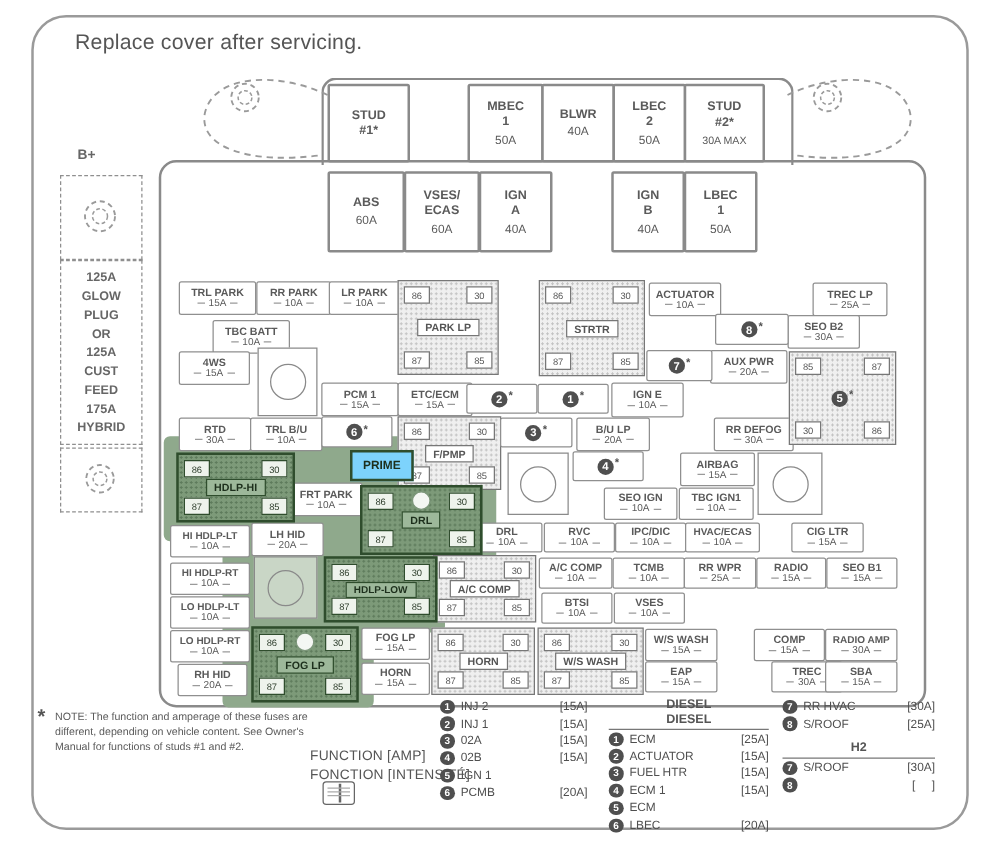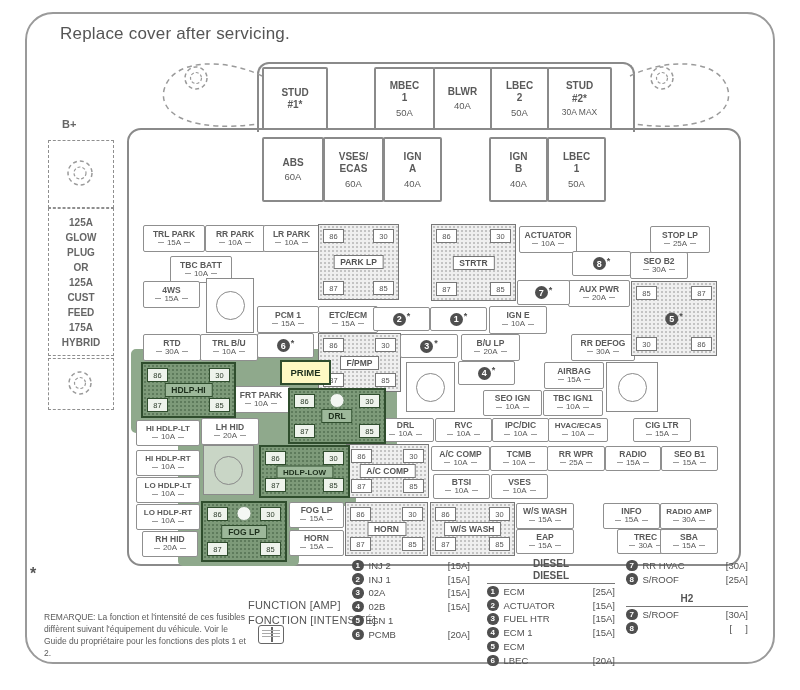--- a/index.html
+++ b/index.html
@@ -40,21 +40,21 @@
   .socket.on-green{background:#c9d6c6;}
   .sock-circle{width:27px;height:27px;border:1.5px solid #8a8a8a;border-radius:50%;background:transparent;}
   
   .cbox{position:absolute;border:1.5px solid #8f8f8f;border-radius:2px;background:#fff;z-index:3;
     display:flex;align-items:center;justify-content:center;gap:1px;}
   .cnum{display:inline-flex;align-items:center;justify-content:center;width:13px;height:13px;
     border-radius:50%;background:#4f4f4f;color:#fff;font-size:9px;font-weight:bold;}
   .cstar{font-size:9px;color:#4f4f4f;position:relative;top:-3px;font-weight:bold;}
   .rcenter{position:absolute;left:50%;top:50%;transform:translate(-50%,-50%);display:flex;gap:1px;align-items:center;}
   
-  .prime{position:absolute;border:2px solid #2f4d2d;background:#fef9c3;color:#1d2f1c;
+  .prime{position:absolute;border:2px solid #2f4d2d;background:#7dd3fc;color:#1d2f1c;
     font-size:9.5px;font-weight:bold;display:flex;align-items:center;justify-content:center;z-index:3;}
   
   .dashbox{position:absolute;border:1.5px dashed #8f8f8f;background:#fff;z-index:2;}
   .glowtext{display:flex;flex-direction:column;align-items:center;justify-content:center;height:100%;
     font-size:10px;font-weight:bold;color:#666;line-height:15px;}
   .bplus{position:absolute;font-size:11px;font-weight:bold;color:#666;}
   
   .notestar{position:absolute;font-size:16px;font-weight:bold;color:#555;}
   .note{position:absolute;font-size:8.5px;line-height:1.4;color:#5a5a5a;}
   .caption{position:absolute;font-size:11px;line-height:15px;color:#555;letter-spacing:.2px;}
@@ -177,21 +177,21 @@
     </div>
   <div class="fuse" style="left:263px;top:225px;width:55px;height:25px">
       <span class="fl">LR PARK</span>
       <span class="fa">10A</span>
     </div>
   <div class="fuse" style="left:519px;top:226px;width:56px;height:25px">
       <span class="fl">ACTUATOR</span>
       <span class="fa">10A</span>
     </div>
   <div class="fuse" style="left:650px;top:226px;width:58px;height:25px">
-      <span class="fl">STOP LP</span>
+      <span class="fl">TREC LP</span>
       <span class="fa">25A</span>
     </div>
   <div class="fuse" style="left:170px;top:256px;width:60px;height:25px">
       <span class="fl">TBC BATT</span>
       <span class="fa">10A</span>
     </div>
   <div class="fuse" style="left:630px;top:252px;width:56px;height:25px">
       <span class="fl">SEO B2</span>
       <span class="fa">30A</span>
     </div>
@@ -325,21 +325,21 @@
     </div>
   <div class="fuse" style="left:516px;top:503px;width:56px;height:24px">
       <span class="fl">W/S WASH</span>
       <span class="fa">15A</span>
     </div>
   <div class="fuse" style="left:516px;top:529px;width:56px;height:23px">
       <span class="fl">EAP</span>
       <span class="fa">15A</span>
     </div>
   <div class="fuse" style="left:603px;top:503px;width:55px;height:24px">
-      <span class="fl">INFO</span>
+      <span class="fl">COMP</span>
       <span class="fa">15A</span>
     </div>
   <div class="fuse" style="left:660px;top:503px;width:56px;height:24px">
       <span class="fl" style="font-size:8px">RADIO AMP</span>
       <span class="fa">30A</span>
     </div>
   <div class="fuse" style="left:617px;top:529px;width:55px;height:23px">
       <span class="fl">TREC</span>
       <span class="fa">30A</span>
     </div>
@@ -474,21 +474,21 @@
       <span class="cstar">*</span>
     </div>
   <div class="cbox" style="left:458px;top:361px;width:55px;height:22px">
       <span class="cnum">4</span>
       <span class="cstar">*</span>
     </div>
 
   <div class="prime" style="left:280px;top:360px;width:47px;height:21px">PRIME</div>
 
   <div class="notestar" style="left:30px;top:565px">*</div>
-  <div class="note" style="left:44px;top:612px;width:205px">REMARQUE:  La fonction et l'intensité de ces fusibles diffèrent suivant l'équipement du véhicule. Voir le Guide du propriétaire pour les fonctions des plots 1 et 2.</div>
+  <div class="note" style="left:44px;top:568px;width:218px">NOTE:  The function and amperage of these fuses are different, depending on vehicle content. See Owner's Manual for functions of studs #1 and #2.</div>
   <div class="book" style="left:258px;top:625px"></div>
   <div class="caption" style="left:248px;top:598px">
     <div>FUNCTION [AMP]</div>
     <div>FONCTION [INTENSITÉ]</div>
   </div>
 
   <div class="leg-col" style="left:352px;top:558px;width:118px">
     <div class="lrow">
         <span class="lnum">1</span>
         <span class="llab">INJ 2</span>

